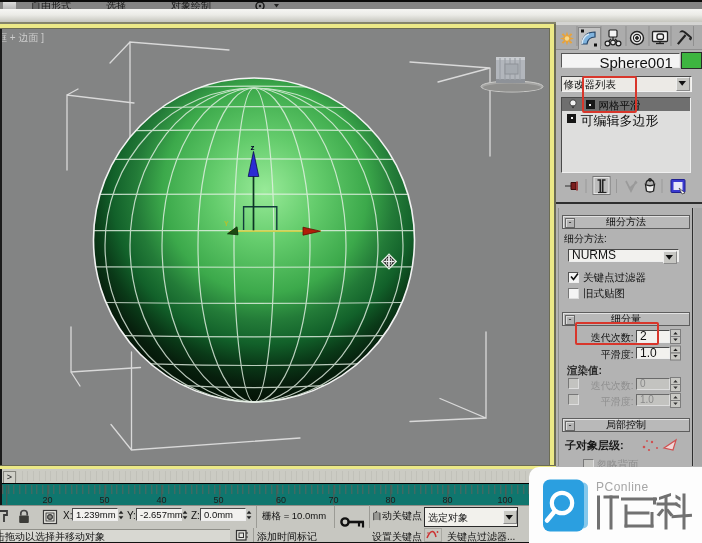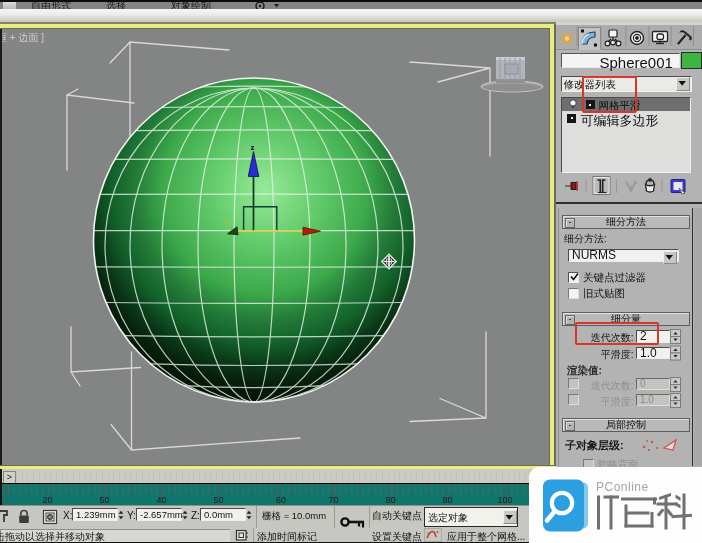--- a/index.html
+++ b/index.html
@@ -408,21 +408,21 @@
   </svg>
   <div class="abs" style="left:252.5px;top:0;width:1px;height:14px;background:#9b9b95;"></div>
   <div class="abs txt" style="left:257px;top:1.5px;font-size:10px;color:#111;">添加时间标记</div>
   <div class="abs txt" style="left:372px;top:1.5px;font-size:10px;color:#111;">设置关键点</div>
   <svg class="abs" style="left:424px;top:0" width="19" height="14">
     <rect x="0.5" y="0.5" width="17" height="13" fill="none" stroke="#a8a8a2"></rect>
     <path d="M3 10 Q6 3 8.5 3.5 Q11 4 12 9" fill="none" stroke="#cc3434" stroke-width="1.5"></path>
     <circle cx="13.5" cy="4" r="0.9" fill="#cc3434"></circle>
       <circle cx="4" cy="5" r="0.8" fill="#cc3434"></circle>
   </svg>
-  <div class="abs txt" style="left:447px;top:1.5px;font-size:10px;color:#111;">应用于整个网格...</div>
+  <div class="abs txt" style="left:447px;top:1.5px;font-size:10px;color:#111;">关键点过滤器...</div>
 </div>
 <div class="abs" style="left:0;top:541.5px;width:545px;height:1.5px;background:#111;"></div>
 
 <div class="abs" style="left:529px;top:466.5px;width:173px;height:76.5px;background:#fdfdfd;border-radius:10px 0 0 0;"></div>
 <svg class="abs" style="left:529px;top:466.5px" width="173" height="76.5">
   <rect x="19" y="15.5" width="40" height="46" rx="5" fill="#85c8ec"></rect>
   <rect x="14" y="12.5" width="41" height="52" rx="7" fill="#2b9fe0"></rect>
   <circle cx="33" cy="36" r="10.2" fill="none" stroke="#fff" stroke-width="4.2"></circle>
   <path d="M25.5 44.5 L18 53.5" stroke="#fff" stroke-width="4.6" stroke-linecap="round"></path>
   <text x="67" y="24" font-family="Liberation Sans" font-size="12" fill="#a6a6a6" letter-spacing="0.5">PConline</text>

